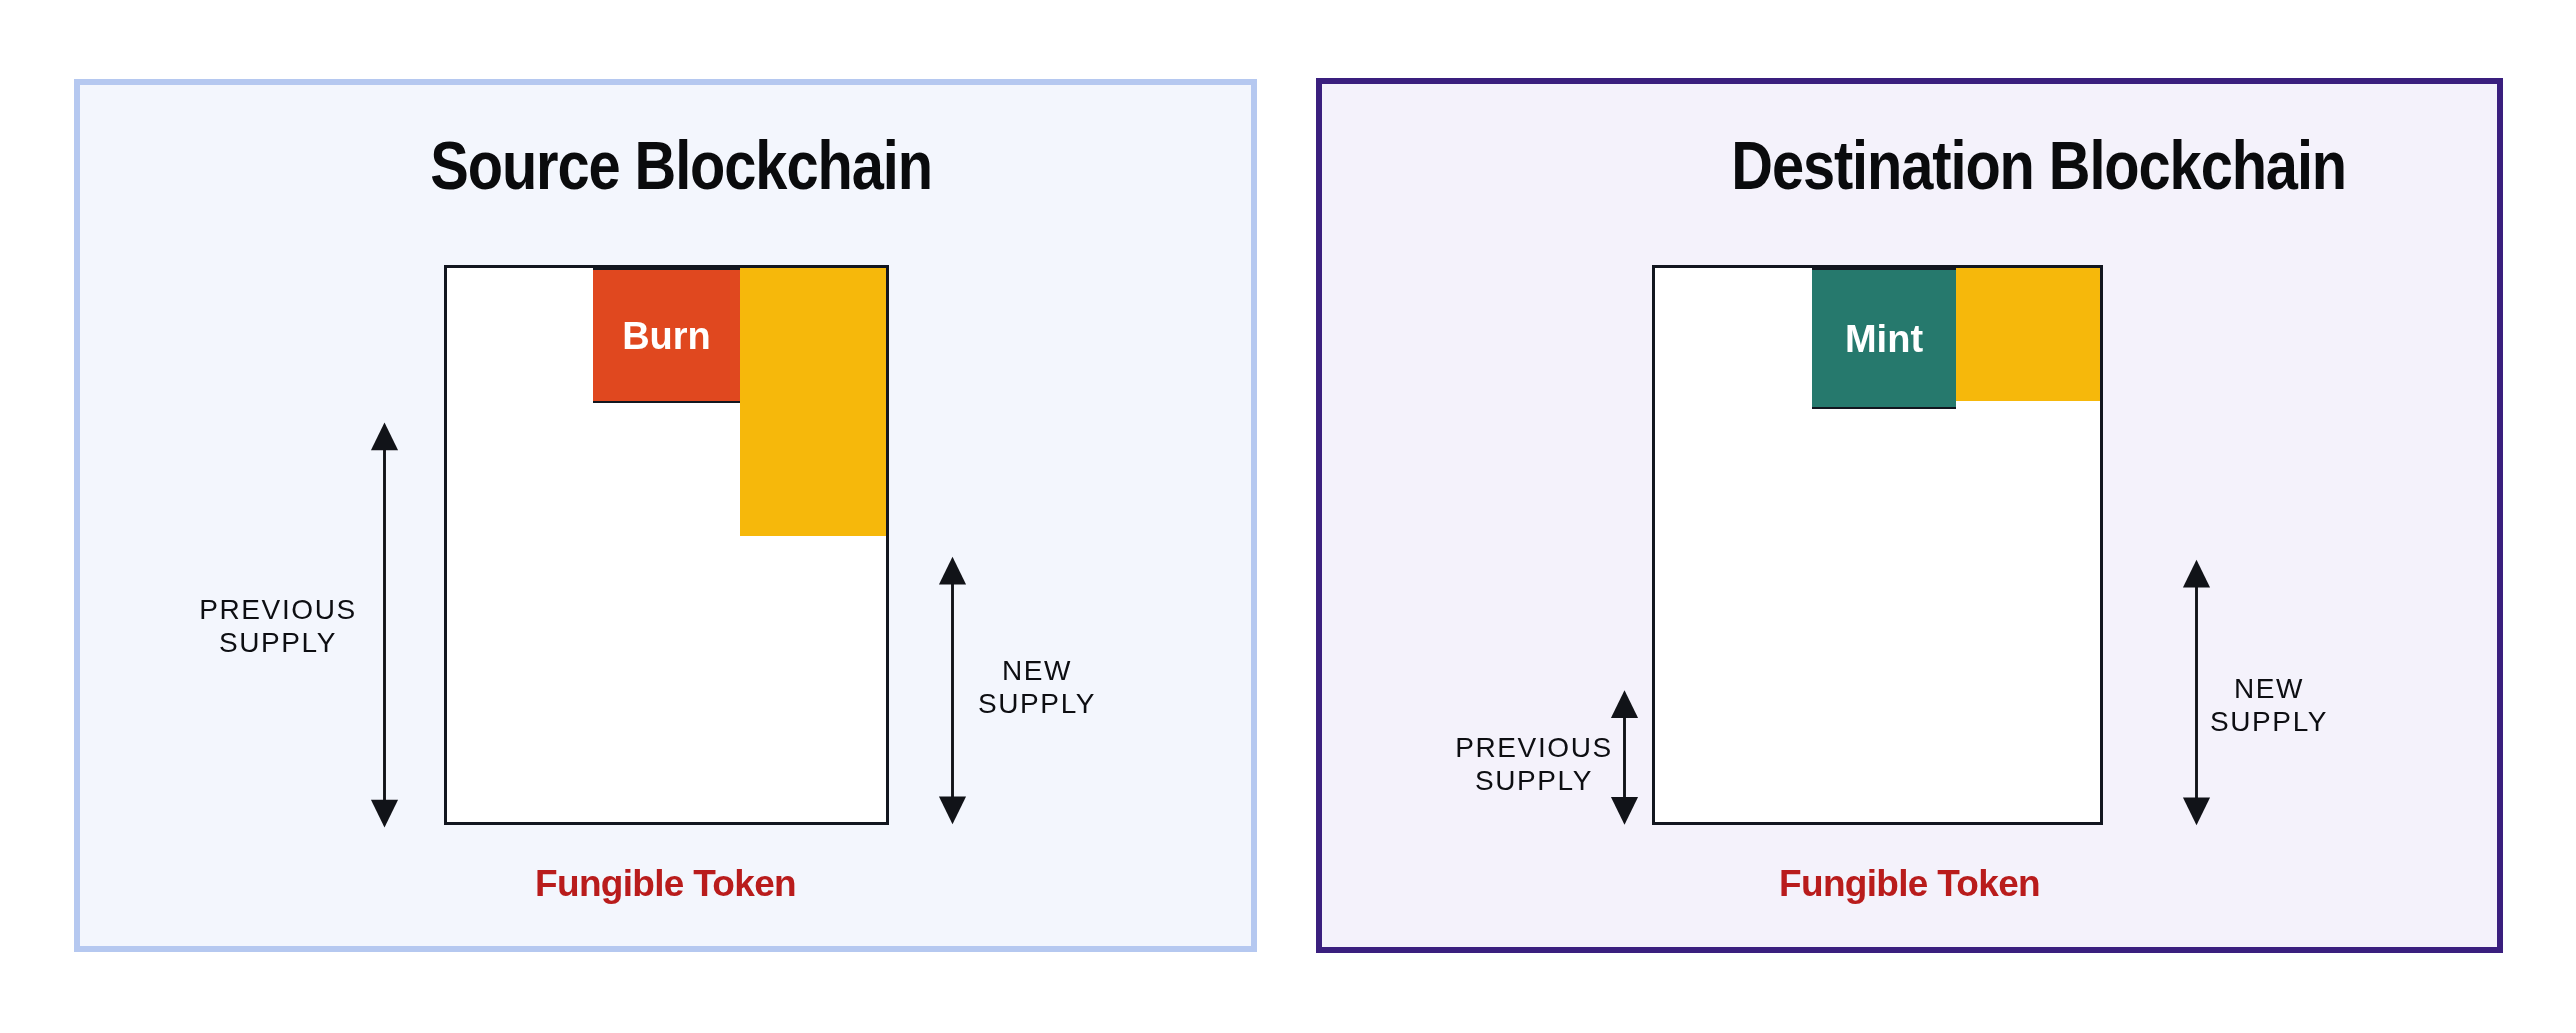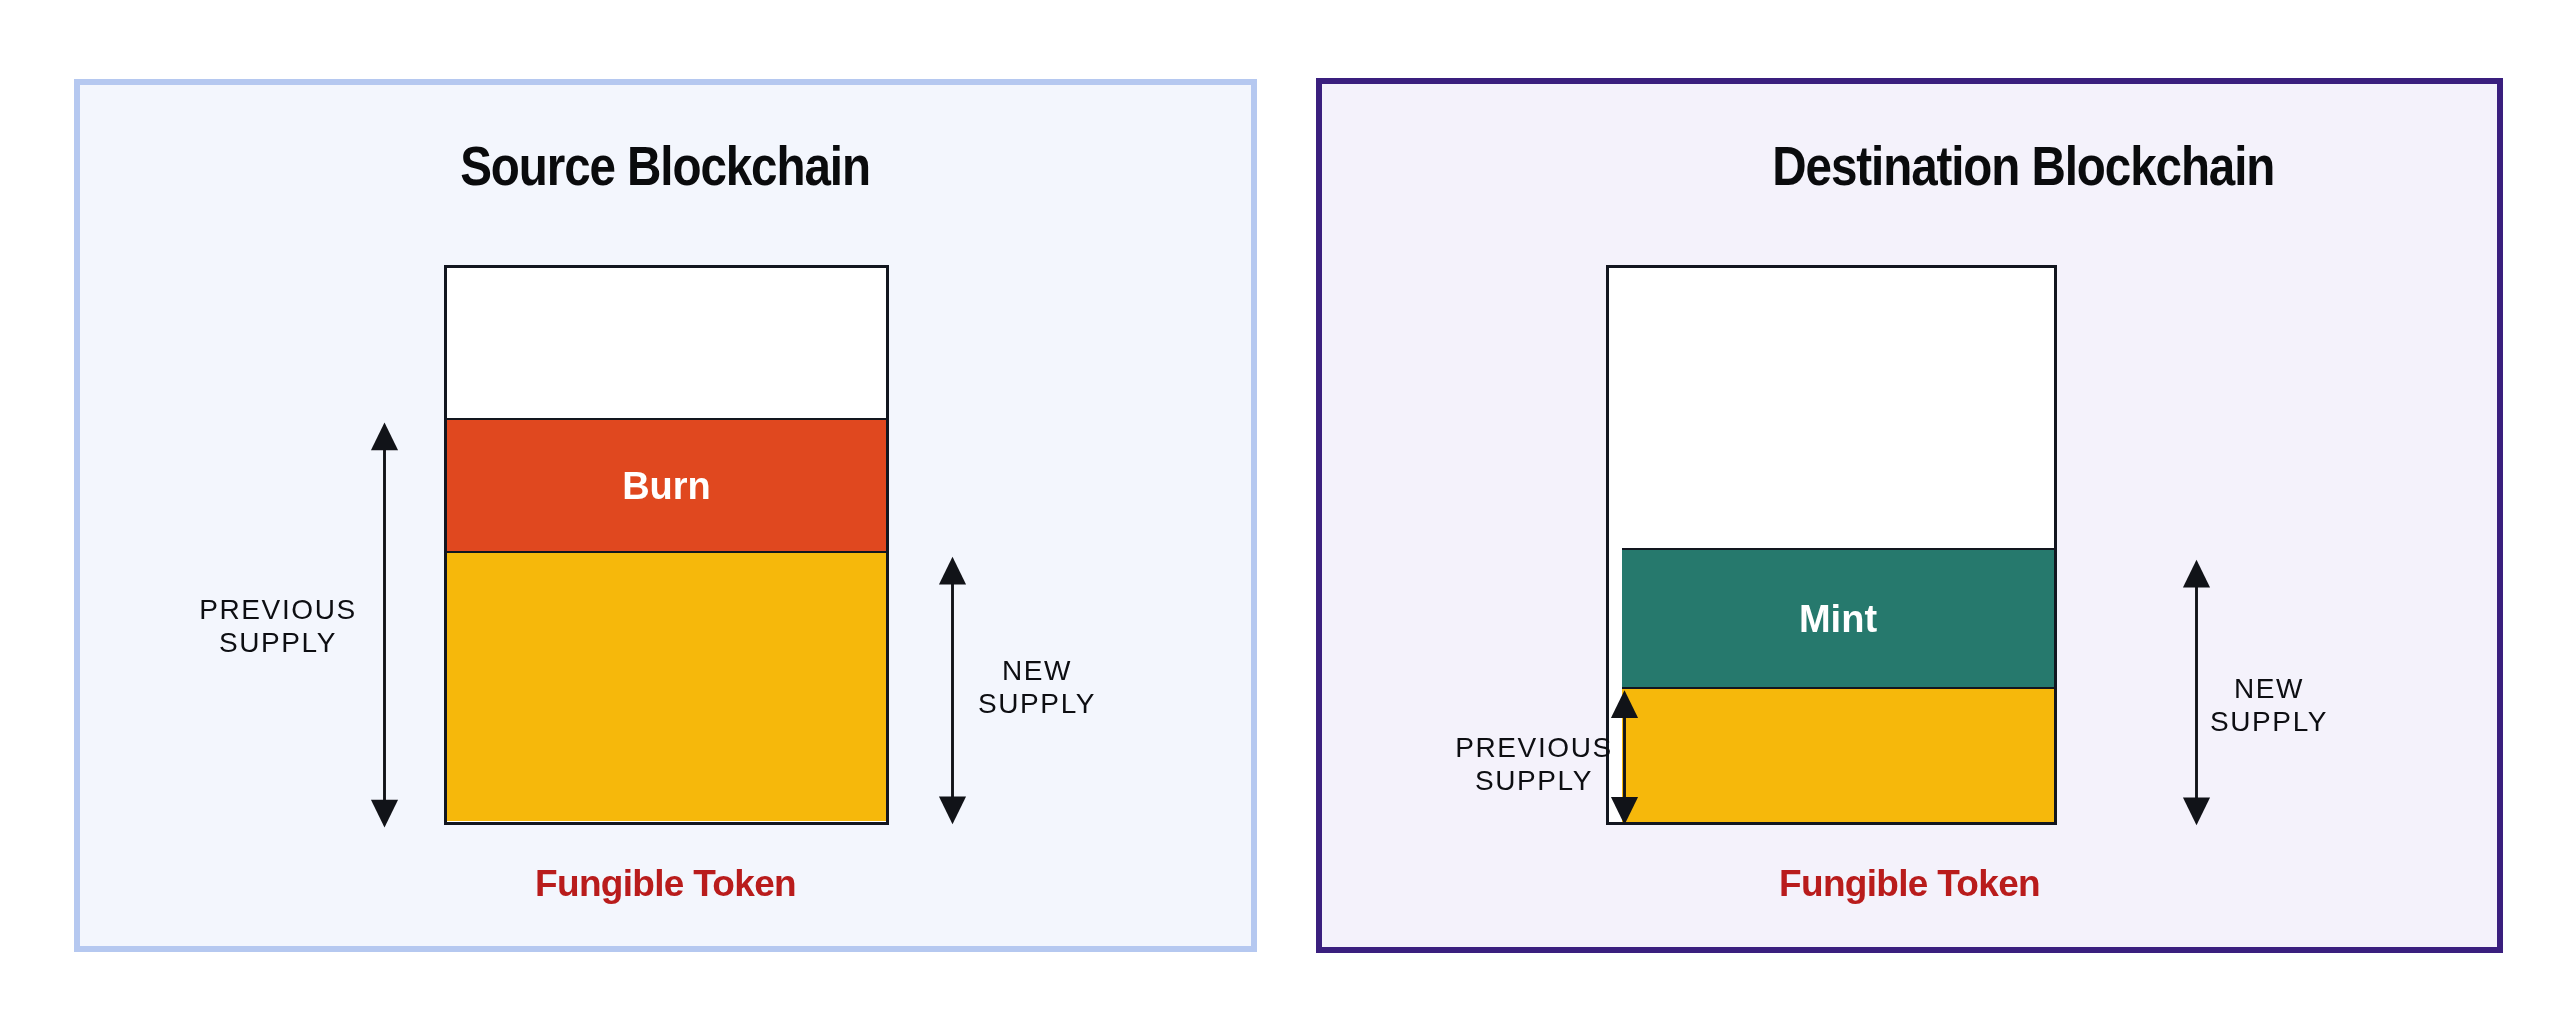--- a/index.html
+++ b/index.html
@@ -7,28 +7,28 @@
     width:2576px;height:1033px;position:relative;overflow:hidden;
     background:#ffffff;
     font-family:"Liberation Sans", sans-serif;
   }
   .panel{
     position:absolute;box-sizing:border-box;
     border:6.5px solid #ccc;background:#f6f6f6;
   }
   .panel-title{
     position:absolute;text-align:center;
-    font-size:56px;line-height:63px;font-weight:700;
-    letter-spacing:-1.3px;color:#0a0b0d;white-space:nowrap;
+    font-size:68px;line-height:63px;font-weight:700;
+    letter-spacing:-1.3px;color:#0a0b0d;white-space:nowrap;padding-left:16px;
   }
   .panel-title .tight{display:inline-block;transform:scaleX(0.85);transform-origin:center;}
   .bar{
     position:absolute;box-sizing:border-box;
     border:3.3px solid #12161f;background:#ffffff;
-    display:flex;flex-direction:column;
+    display:flex;flex-direction:row;
   }
   .seg{width:100%;box-sizing:border-box;display:flex;align-items:center;justify-content:center;}
   .seg-mid{border-top:2.6px solid #12161f;border-bottom:2.6px solid #12161f;}
   .seg-label{
     font-size:38px;font-weight:600;letter-spacing:0px;color:#ffffff;line-height:1;
   }
   .varrow{position:absolute;color:#111318;display:block;}
   .varrow line{stroke:currentColor;}
   .varrow polygon{fill:currentColor;}
   .annot{
@@ -83,21 +83,21 @@
 </div>
 
 <div class="caption" style="left:74px;top:864px;width:1183px;">Fungible Token</div>
 
 <div class="panel" style="left: 1316px; top: 78px; width: 1187px; height: 875px; background-color: rgb(244, 242, 251); border-color: rgb(58, 31, 126);"></div>
 
 <div class="panel-title" style="left:1316px;top:134px;width:1414px;">
   <span class="tight">Destination Blockchain</span>
 </div>
 
-<div class="bar" style="left: 1606px; top: 265px; width: 451px; height: 560px; border-color: rgb(18, 22, 31); padding-left: 13px;">
+<div class="bar" style="left: 1652px; top: 265px; width: 451px; height: 560px; border-color: rgb(18, 22, 31); padding-left: 13px;">
   <div class="seg" style="height: 280px; background-color: rgb(255, 255, 255);"></div>
   <div class="seg seg-mid" style="height: 141px; background-color: rgb(38, 121, 109); border-color: rgb(18, 22, 31);">
     <span class="seg-label" style="color: rgb(255, 255, 255);">Mint</span>
   </div>
   <div class="seg" style="height: 133px; background-color: rgb(246, 184, 11);"></div>
 </div>
 
 <svg class="varrow" style="left: 1609px; top: 689px; color: rgb(17, 19, 24);" width="31" height="137" viewBox="0 0 48 210">
   <line x1="24" y1="36" x2="24" y2="174" stroke-width="4.5"></line>
   <polygon points="24,1 3,44 45,44"></polygon>

